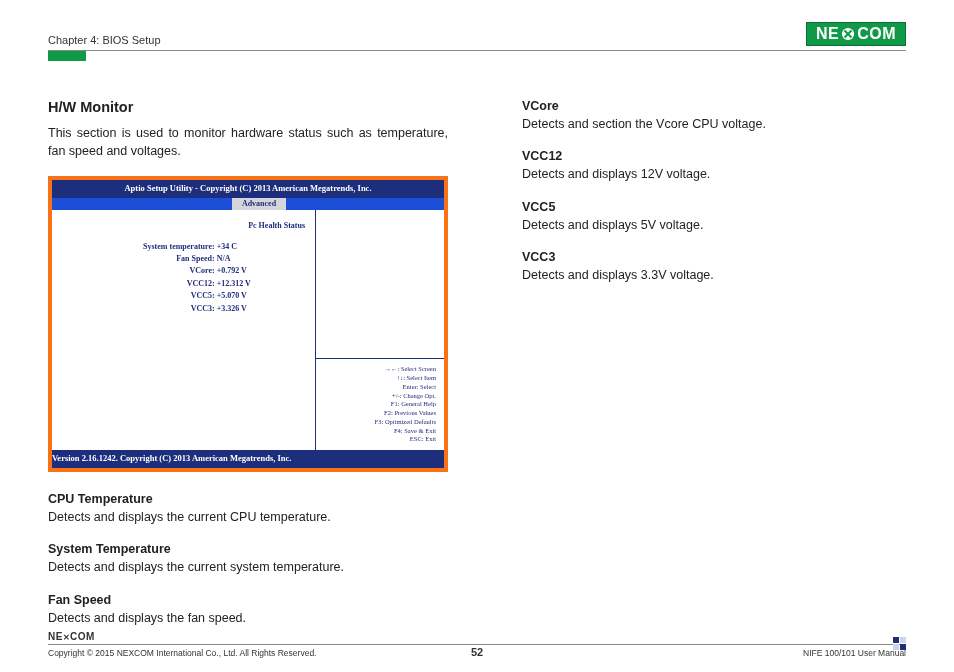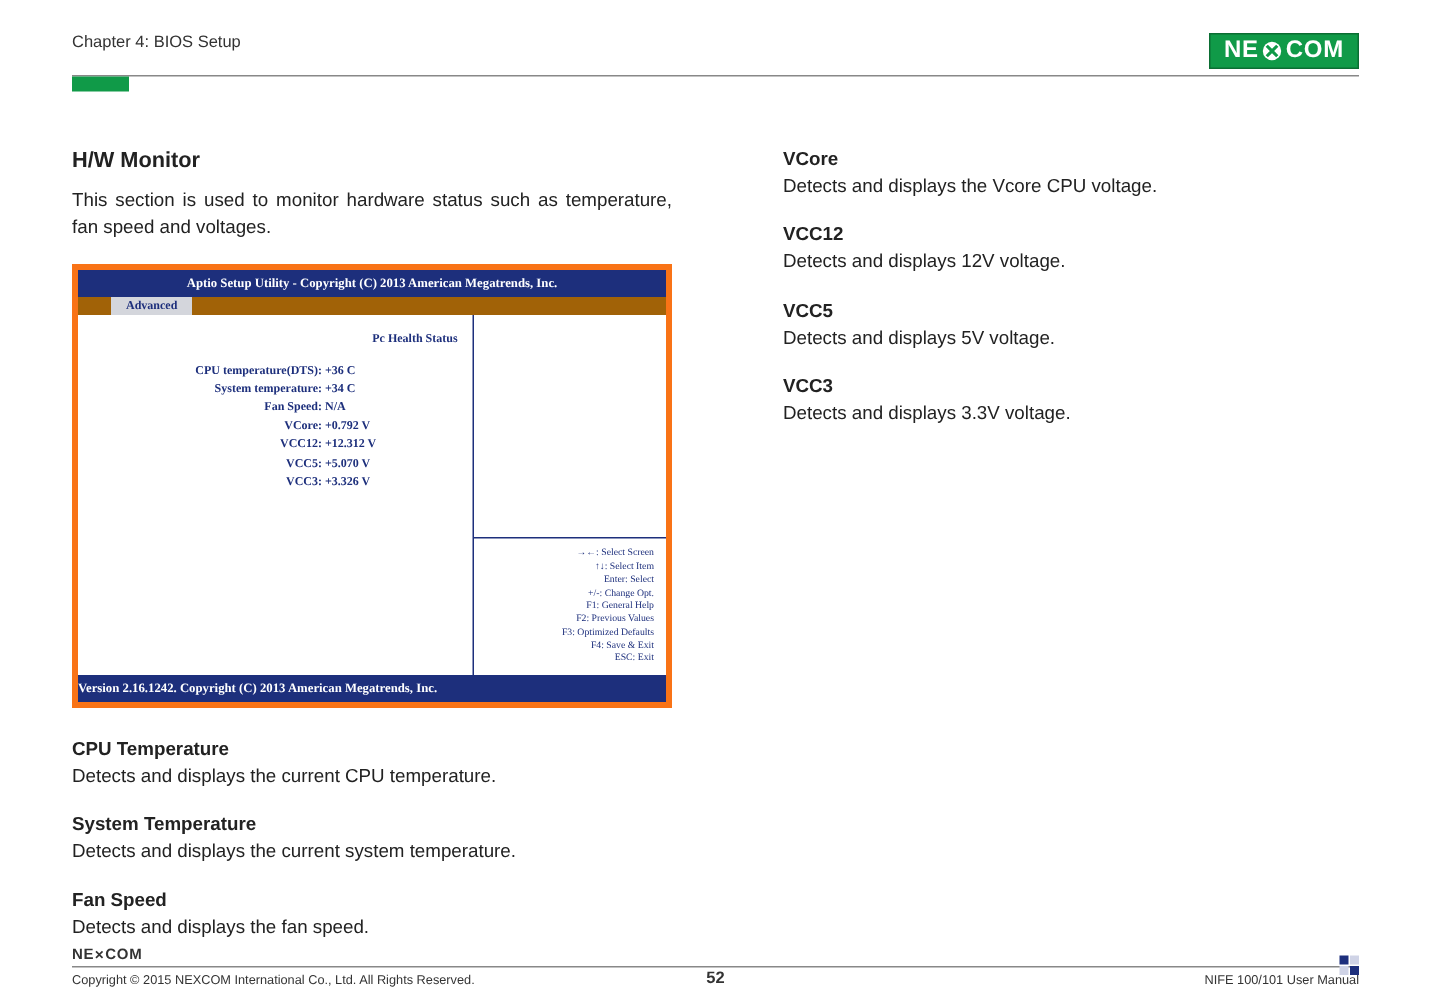--- a/index.html
+++ b/index.html
@@ -1,36 +1,36 @@
 <!DOCTYPE html>
 <html><head>
 <meta charset="utf-8">
 <style>
   * { box-sizing: border-box; margin: 0; padding: 0; }
   html, body { width: 954px; height: 672px; background: #fff; font-family: "Segoe UI", Arial, sans-serif; color: #222; }
   .page { position: relative; width: 954px; height: 672px; padding: 22px 48px 0 48px; }
   
-  .header { display: flex; justify-content: space-between; border-bottom: 1px solid #888; padding-bottom: 4px; }
+  .header { display: flex; justify-content: space-between; align-items: flex-end; border-bottom: 1px solid #888; padding-bottom: 4px; }
   .chapter { font-size: 11px; color: #333; }
   .logo-head { }
   .logo-box { background: #109a48; color: #fff; font-weight: 700; font-size: 16px; padding: 2px 9px 2px 9px; border: 1px solid #0b6e33; letter-spacing: 0.5px; display: inline-flex; align-items: center; }
   .logo-x { display: inline-flex; align-items: center; justify-content: center; width: 16px; height: 16px; margin: 0 1px; }
   .tab-block { width: 38px; height: 10px; background: #109a48; margin-top: 0; }
   
   .cols { display: flex; gap: 74px; margin-top: 36px; }
   .col { flex: 1; font-size: 12.5px; line-height: 1.45; color: #222; }
   .h2 { font-size: 14.5px; font-weight: 700; margin-bottom: 6px; }
   .intro { margin-bottom: 16px; text-align: justify; }
   .term { font-weight: 700; margin-top: 14px; font-size: 12.5px; }
   .term:first-of-type { margin-top: 0; }
   .desc { }
   
   .bios { border: 4px solid #f97316; width: 400px; margin-bottom: 18px; background: #fff; }
   .bios-title { background: #1d2f7c; color: #fff; font: 700 8.5px/1.4 "Times New Roman", serif; text-align: center; padding: 3px 0; }
-  .bios-tabs { background: #a16207; display: flex; padding-left: 22px; }
+  .bios-tabs { background: #1d4ed8; display: flex; padding-left: 22px; justify-content: center; }
   .bios-tab { background: #d4d6dc; color: #1d2f7c; font: 700 8px/1 "Times New Roman", serif; padding: 2px 10px; }
   .bios-body { display: flex; height: 240px; text-align: right; }
   .bios-left { flex: 1.9; border-right: 1px solid #1d2f7c; padding: 10px 10px; font: 700 8px/1.55 "Times New Roman", serif; color: #1d2f7c; }
   .bios-right { flex: 1; display: flex; flex-direction: column; }
   .bios-right-top { flex: 1; border-bottom: 1px solid #1d2f7c; }
   .bios-right-bot { padding: 6px 8px; font: 400 6.5px/1.35 "Times New Roman", serif; color: #1d2f7c; }
   .bios-row { display: flex; }
   .bios-label { width: 150px; }
   .bios-val { }
   .bios-footer { background: #1d2f7c; color: #fff; font: 700 8.5px/1.4 "Times New Roman", serif; padding: 3px 0; }
@@ -76,24 +76,20 @@
       <div class="bios">
         <div class="bios-title">Aptio Setup Utility - Copyright (C) 2013 American Megatrends, Inc.</div>
         <div class="bios-tabs">
           <span class="bios-tab">Advanced</span>
         </div>
         <div class="bios-body">
           <div class="bios-left">
             <div class="ph-head">Pc Health Status</div>
             <div id="bios-rows">
                 <div class="bios-row">
-                  <span class="bios-label">CPU temperature(DTS)</span>
-                  <span class="bios-val">:  +36 C</span>
-                </div>
-                <div class="bios-row">
                   <span class="bios-label">System temperature</span>
                   <span class="bios-val">:  +34 C</span>
                 </div>
                 <div class="bios-row">
                   <span class="bios-label">Fan Speed</span>
                   <span class="bios-val">:  N/A</span>
                 </div>
                 <div class="bios-row">
                   <span class="bios-label">VCore</span>
                   <span class="bios-val">:  +0.792 V</span>
@@ -136,21 +132,21 @@
           <div class="term">System Temperature</div>
           <div class="desc">Detects and displays the current system temperature.</div>
           <div class="term">Fan Speed</div>
           <div class="desc">Detects and displays the fan speed.</div>
         </div>
     </div>
 
     <div class="col">
       <div id="right-terms">
           <div class="term" style="margin-top: 0px;">VCore</div>
-          <div class="desc">Detects and displays the Vcore CPU voltage.</div>
+          <div class="desc">Detects and section the Vcore CPU voltage.</div>
           <div class="term">VCC12</div>
           <div class="desc">Detects and displays 12V voltage.</div>
           <div class="term">VCC5</div>
           <div class="desc">Detects and displays 5V voltage.</div>
           <div class="term">VCC3</div>
           <div class="desc">Detects and displays 3.3V voltage.</div>
         </div>
     </div>
   </div>
 

